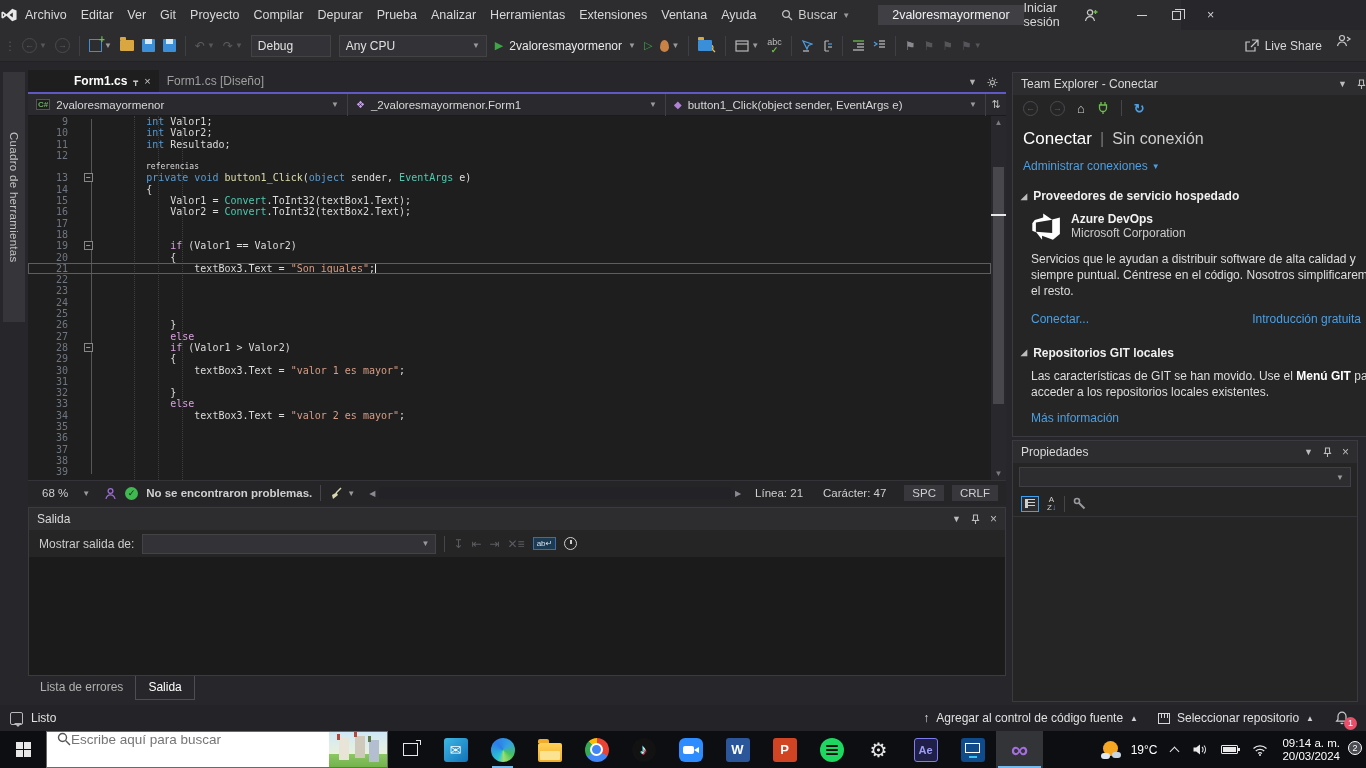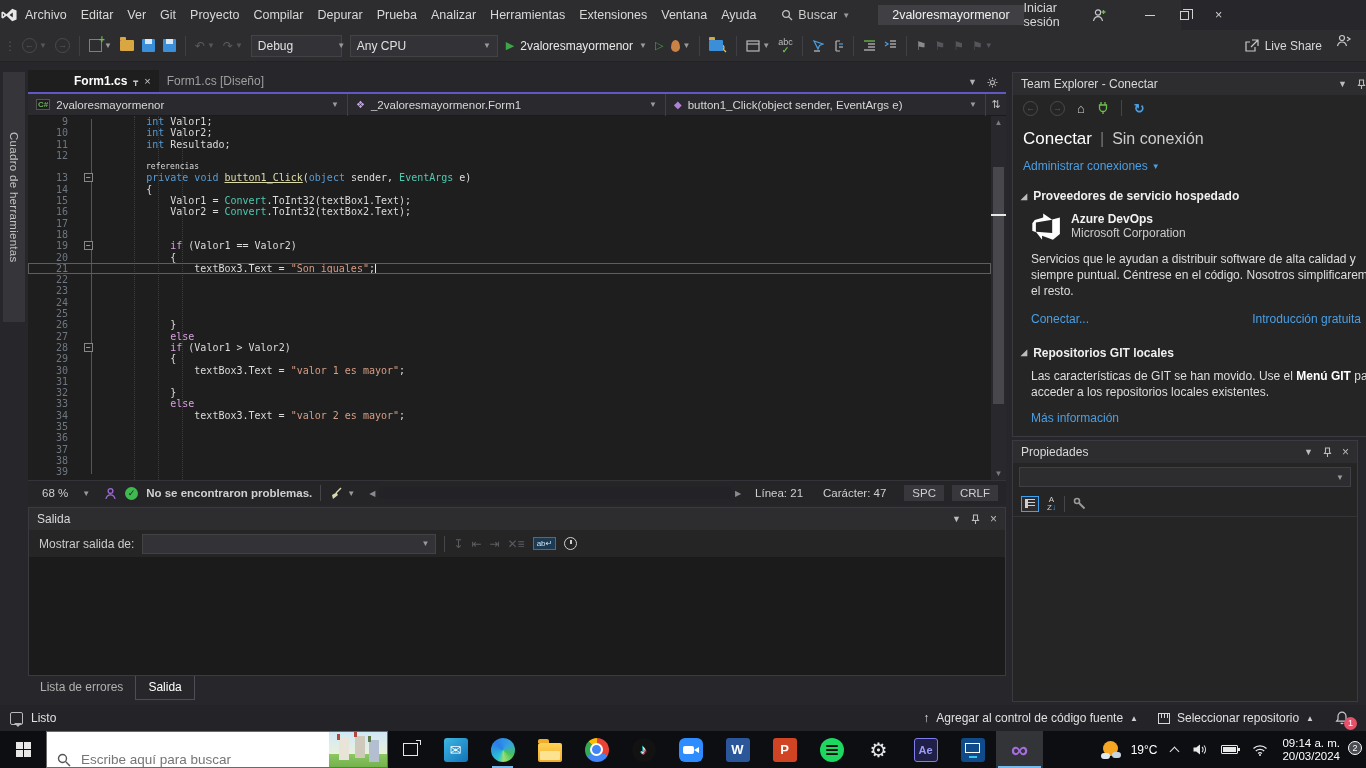--- a/index.html
+++ b/index.html
@@ -8,21 +8,21 @@
   .screen { position:relative; width:1366px; height:768px; background:#27272b; }
 
   
   .titlebar { position:absolute; left:0; top:0; width:1181px; height:30px;
     background:#2d2d30; display:flex; align-items:center; color:#d8d8d8; font-size:12.5px; }
   .vslogo { width:34px; display:flex; justify-content:center; }
   .menu-item { padding:0 7px; cursor:default; }
   .tb-search { display:flex; align-items:center; gap:5px; margin-left:18px; color:#cccccc; }
   .solution-badge { margin-left:28px; background:#3f3f44; color:#f0f0f0; padding:3px 14px; }
   .tb-right { margin-left:auto; display:flex; align-items:center; }
-  .signin { margin-right:8px; }
+  .signin { }
   .person-ic { margin-right:26px; }
   .winbtn { width:42px; height:30px; display:flex; align-items:center; justify-content:center; color:#d0d0d0; }
   .min-glyph { width:10px; height:1px; background:#d0d0d0; display:inline-block; }
   .restore-glyph { width:9px; height:9px; border:1px solid #d0d0d0; position:relative; display:inline-block; }
   .restore-glyph::before { content:""; position:absolute; left:2px; top:-3px; width:9px; height:9px; border:1px solid #d0d0d0; border-left:none; border-bottom:none; }
 
   
   .toolbar { position:absolute; left:0; top:30px; width:1366px; height:32px;
     background:#2d2d30; display:flex; align-items:center; color:#c8c8c8; font-size:12px;
     border-bottom:1px solid #222226; }
@@ -78,21 +78,21 @@
   .code-lines { position:relative; z-index:2; }
   .crow { height:11.3px; display:flex; white-space:pre; width:100%; position:relative;
     font-family:"DejaVu Sans Mono", monospace; font-size:10px; line-height:11.3px; }
   .crow.cur { outline:1px solid #5e5e60; outline-offset:-1px; }
   .ln { width:54px; flex:none; text-align:right; padding-right:14px; color:#6e7681; }
   .fold { width:16px; flex:none; position:relative; }
   .foldbox { position:absolute; left:2px; top:1px; width:9px; height:9px; border:1px solid #868686;
     background:#1e1e1e; color:#cccccc; font-size:8px; line-height:7px; text-align:center; z-index:3; }
   .ct { margin:0; font:inherit; color:#dcdcdc; }
   .tok-kw { color:#569cd6; } .tok-ctl { color:#d8a0df; } .tok-ty { color:#4ec9b0; }
-  .tok-m { color:#dcdcaa;text-decoration:underline; } .tok-pl { color:#dcdcdc; } .tok-st { color:#d69d85; }
+  .tok-m { color:#dcdcaa; } .tok-pl { color:#dcdcdc; } .tok-st { color:#d69d85; }
   .lensrow .ct { font-size:8px; color:#8a8a8a; padding-left:48px; line-height:11.3px; }
   .caret-bar { display:inline-block; width:1px; height:10px; background:#e8e8e8; vertical-align:middle; }
   .outline-vline { position:absolute; left:63px; top:3px; bottom:6px; width:1px; background:#565656; z-index:1; }
   .ig { position:absolute; top:0; bottom:0; width:0; border-left:1px dotted #3d3d42; z-index:1; }
   .vsb { position:absolute; right:0; top:0; bottom:0; width:15px; background:#29292d; z-index:4; }
   .vsb .arr { position:absolute; left:0; width:15px; text-align:center; color:#7a7a80; font-size:8px; }
   .vsb .thumb { position:absolute; left:2px; width:11px; top:14%; height:65%; background:#47474c; }
   .vsb .cursor-marker { position:absolute; left:0; width:15px; height:2px; background:#e8e8e8; top:27%; }
 
   
@@ -189,21 +189,21 @@
   .bell-badge { position:absolute; right:-7px; bottom:-4px; background:#e8506a; color:#fff;
     font-size:9px; width:13px; height:13px; border-radius:50%; text-align:center; line-height:13px; }
 
   
   .taskbar { position:absolute; left:0; top:731px; width:1366px; height:37px; background:#0d0e12;
     display:flex; align-items:stretch; color:#fff; }
   .start-btn { width:46px; display:flex; align-items:center; justify-content:center; }
   .win-logo { width:15px; height:15px; display:grid; grid-template-columns:7px 7px; grid-gap:1px; }
   .win-logo i { background:#e8e8e8; }
   .tb-searchbox { width:342px; background:#ffffff; border:1px solid #6a6a6a; display:flex;
-    align-items:flex-end; gap:10px; padding:0 10px; position:relative; }
+    align-items:flex-start; gap:0; padding:0 10px; position:relative; }
   .tb-searchbox input { border:none; outline:none; flex:1; font-size:13.5px; color:#444;
     font-family:"Liberation Sans", sans-serif; background:transparent; }
   .search-art { position:absolute; right:0; top:0; width:58px; height:100%; overflow:hidden;
     background:linear-gradient(180deg,#cfe8f7 0%,#e9f1dc 62%,#8cc863 62%,#74b24e 100%); }
   .search-art::before { content:""; position:absolute; left:10px; top:6px; width:10px; height:22px;
     background:#e9e4d8; box-shadow:16px -2px 0 #cfc9bb, 30px 2px 0 #b3bfd1; }
   .search-art::after { content:""; position:absolute; left:8px; top:2px; width:3px; height:6px;
     background:#b0483e; box-shadow:17px -3px 0 #b0483e, 31px 2px 0 #5e7a4a; }
   .taskview-ic { width:44px; display:flex; align-items:center; justify-content:center; }
   .tv-glyph { width:15px; height:13px; border:1.5px solid #e8e8e8; position:relative; }
@@ -339,21 +339,21 @@
       </span>
     <span class="tbtn">
         <span class="floppy"></span>
       </span>
     <span class="tbtn">
         <span class="floppy all"></span>
       </span>
     <span class="tsep"></span>
     <span class="tbtn dis">↶<span class="caret dis">▼</span></span>
     <span class="tbtn dis">↷<span class="caret dis">▼</span></span>
-    <span class="tcombo" style="width:91px;gap:44px;">
+    <span class="tcombo" style="width:80px;gap:44px;">
         <span>Debug</span>
         <span class="caret" style="margin-left:auto;">▼</span>
       </span>
     <span class="tcombo" style="width:148px;">
         <span>Any CPU</span>
         <span class="caret" style="margin-left:auto;">▼</span>
       </span>
     <span class="tbtn" style="gap:6px;">
       <span class="play-filled">▶</span>
       <span style="color:#e8e8e8;">2valoresmayormenor</span>

